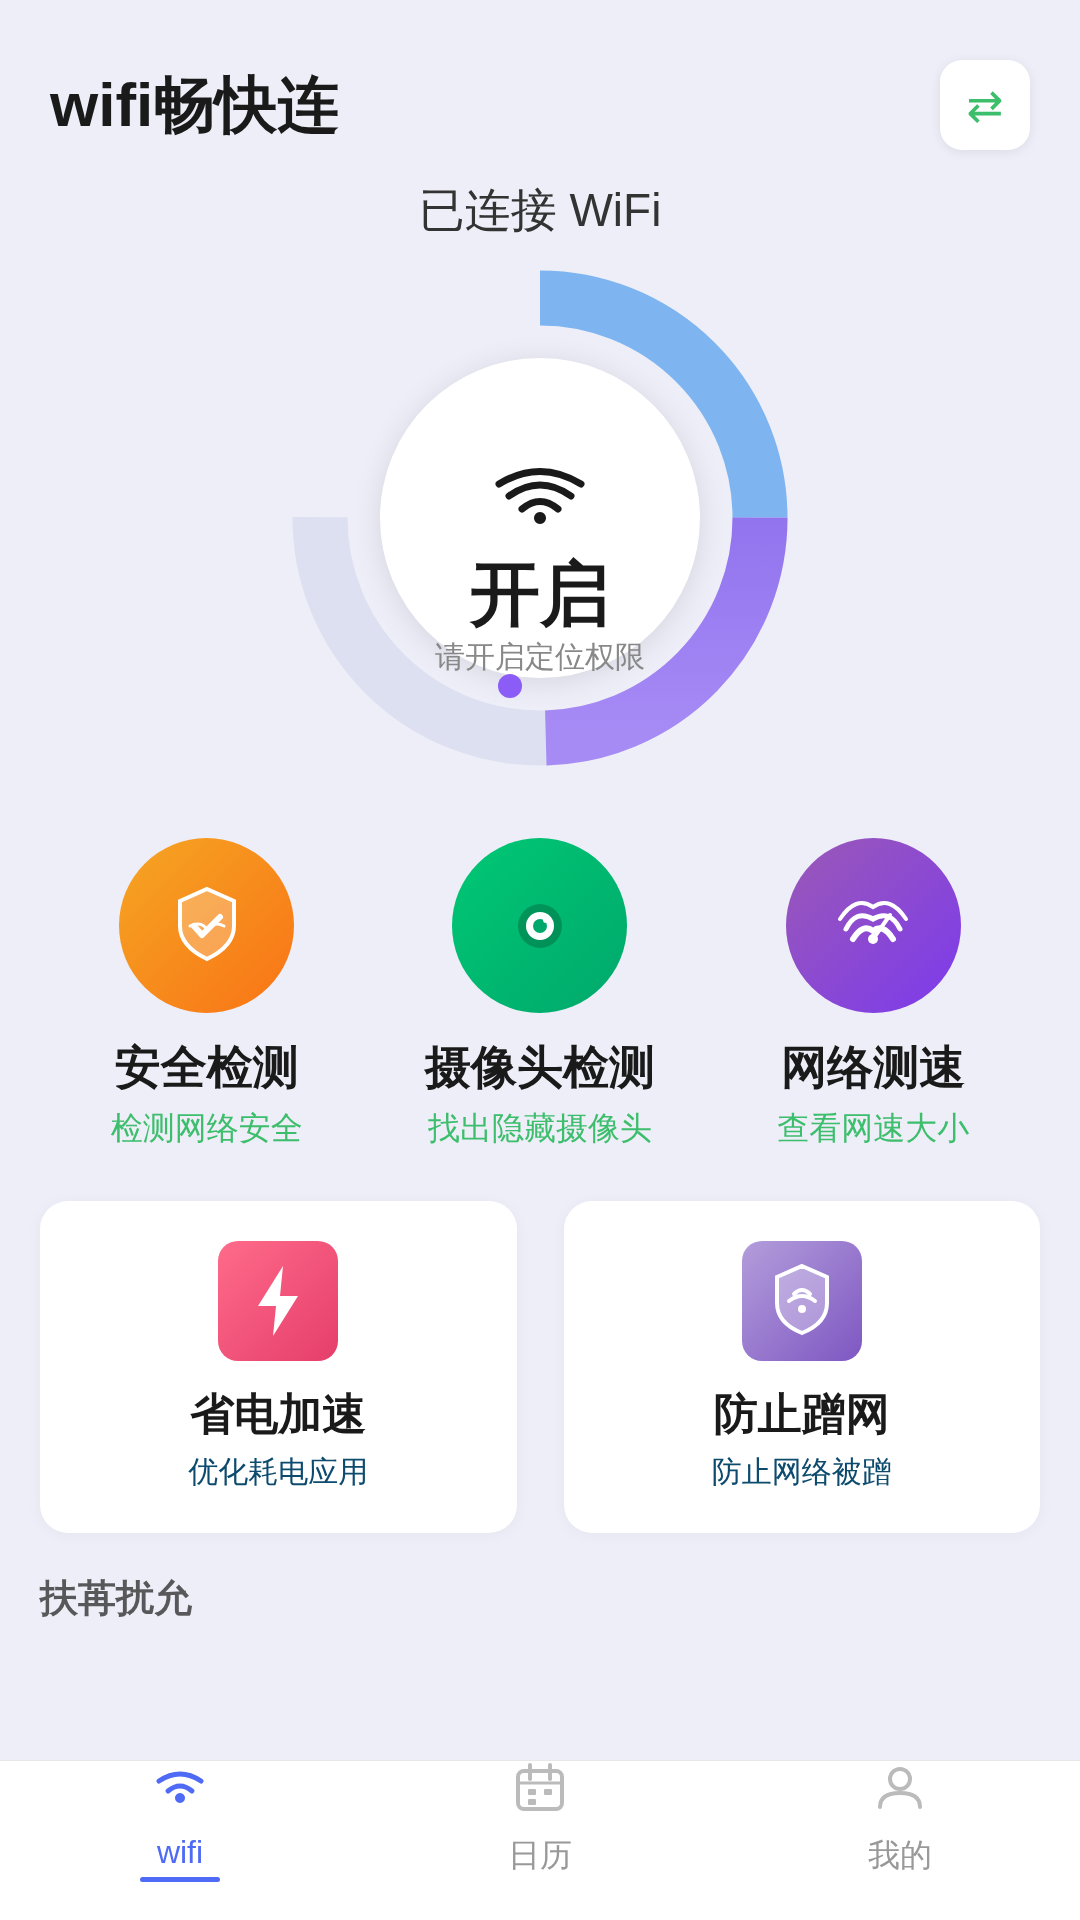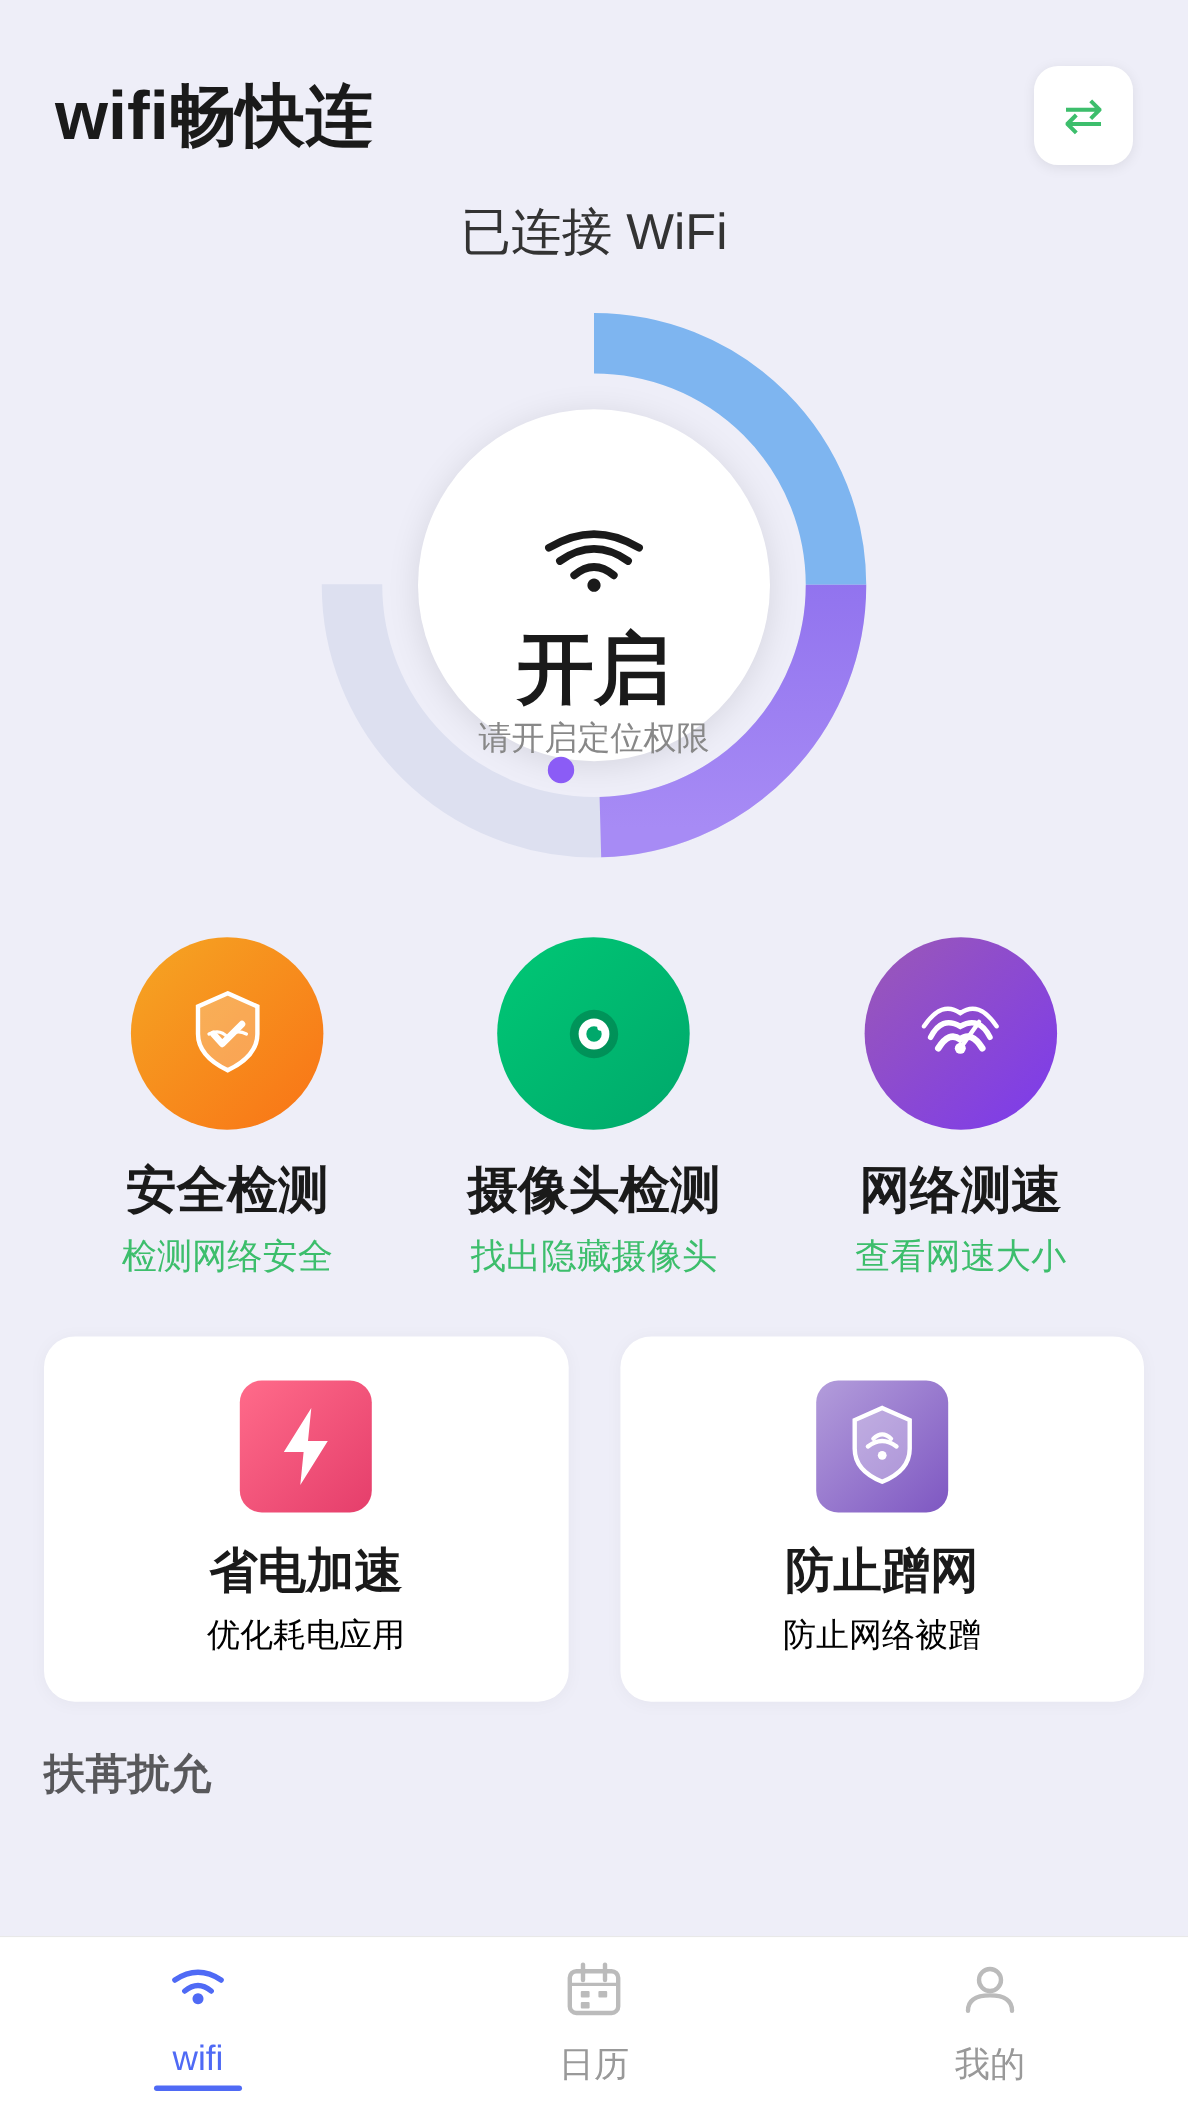--- a/index.html
+++ b/index.html
@@ -39,21 +39,21 @@
     .transfer-icon {
       font-size: 44px;
       color: #3dbe6c;
     }
 
     
     .connected-label {
       text-align: center;
       font-size: 46px;
       color: #333;
-      margin-bottom: 30px;
+      margin-bottom: 16px;
     }
 
     
     .donut-section {
       display: flex;
       justify-content: center;
       align-items: center;
       margin: 0 auto 60px;
       position: relative;
       width: 520px;
@@ -181,21 +181,21 @@
       background: linear-gradient(135deg, #b39ddb, #7e57c2);
     }
     .card-name {
       font-size: 44px;
       font-weight: 600;
       color: #1a1a1a;
       text-align: center;
     }
     .card-desc {
       font-size: 30px;
-      color: #000000;
+      color: #0c4a6e;
       text-align: right;
       margin-top: 8px;
     }
 
     
     .partial-section {
       padding: 0 40px;
       margin-bottom: 20px;
     }
     .partial-text {
@@ -208,21 +208,20 @@
     
     .bottom-nav {
       position: fixed;
       bottom: 0;
       left: 0;
       width: 1080px;
       height: 160px;
       background: #fff;
       border-top: 1px solid #e8e8e8;
       display: flex;
-      align-items: center;
       justify-content: space-around;
     }
     .nav-item {
       display: flex;
       flex-direction: column;
       align-items: center;
       cursor: pointer;
       flex: 1;
     }
     .nav-icon {

